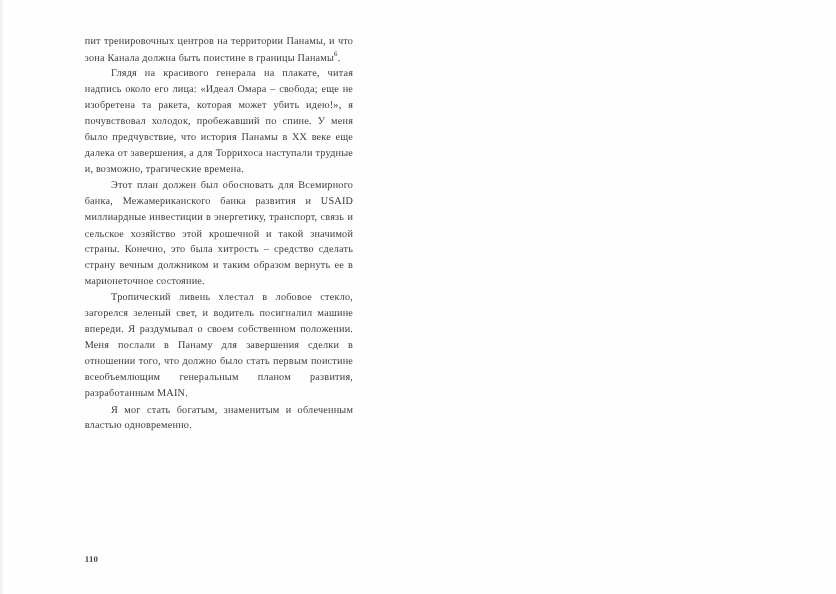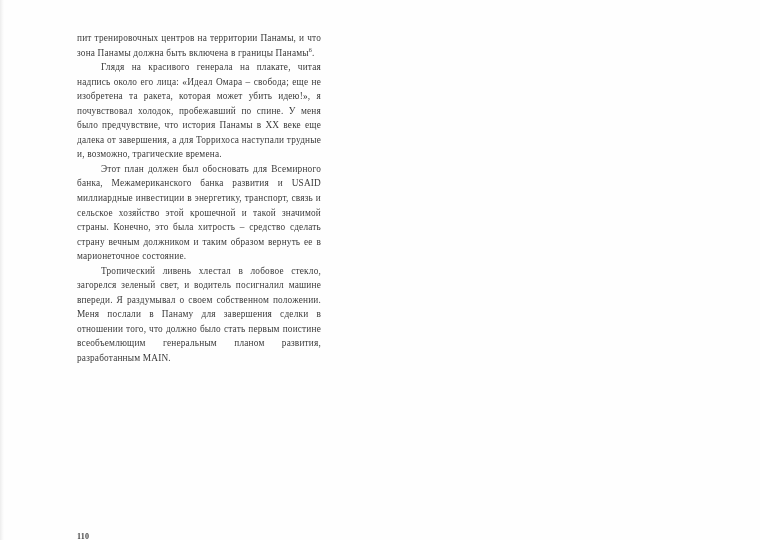--- a/index.html
+++ b/index.html
@@ -77,36 +77,37 @@
   }
 
   .folio {
     position: absolute;
     font-family: "Liberation Serif", "DejaVu Serif", serif;
     font-size: 8px;
     font-weight: bold;
     color: #454545;
     letter-spacing: 0.03em;
   }
-  .folio-left  { left: 77px;  top: 504px; margin-top: 28px; }
+  .folio-left  { left: 77px;  top: 504px; }
 </style>
 </head>
 <body>
 
 <div id="spread">
 
   <div class="edge-tint"></div>
 
   <div class="page page-left">
 
     <div class="textcol col-left">
-      <p class="cont"><span>пит тренировочных центров на территории Панамы, и что зона Панамы должна быть включена в границы Панамы</span><sup class="fn">6</sup><span>.</span></p>
+      <p class="cont"><span>пит тренировочных центров на территории Панамы, и что зона Канала должна быть поистине в границы Панамы</span><sup class="fn">6</sup><span>.</span></p>
       <p>Глядя на красивого генерала на плакате, читая надпись около его лица: «Идеал Омара – свобода; еще не изобретена та ракета, которая может убить идею!», я почувствовал холодок, пробежавший по спине. У меня было предчувствие, что история Панамы в XX веке еще далека от завершения, а для Торрихоса наступали трудные и, возможно, трагические времена.</p>
       <p>Этот план должен был обосновать для Всемирного банка, Межамериканского банка развития и USAID миллиардные инвестиции в энергетику, транспорт, связь и сельское хозяйство этой крошечной и такой значимой страны. Конечно, это была хитрость – средство сделать страну вечным должником и таким образом вернуть ее в марионеточное состояние.</p>
       <p>Тропический ливень хлестал в лобовое стекло, загорелся зеленый свет, и водитель посигналил машине впереди. Я раздумывал о своем собственном положении. Меня послали в Панаму для завершения сделки в отношении того, что должно было стать первым поистине всеобъемлющим генеральным планом развития, разработанным MAIN.</p>
+      <p>Я мог стать богатым, знаменитым и облеченным властью одновременно.</p>
     </div>
 
     <div class="folio folio-left">110</div>
   </div>
 
   <div class="page page-right">
 
     
 
     

